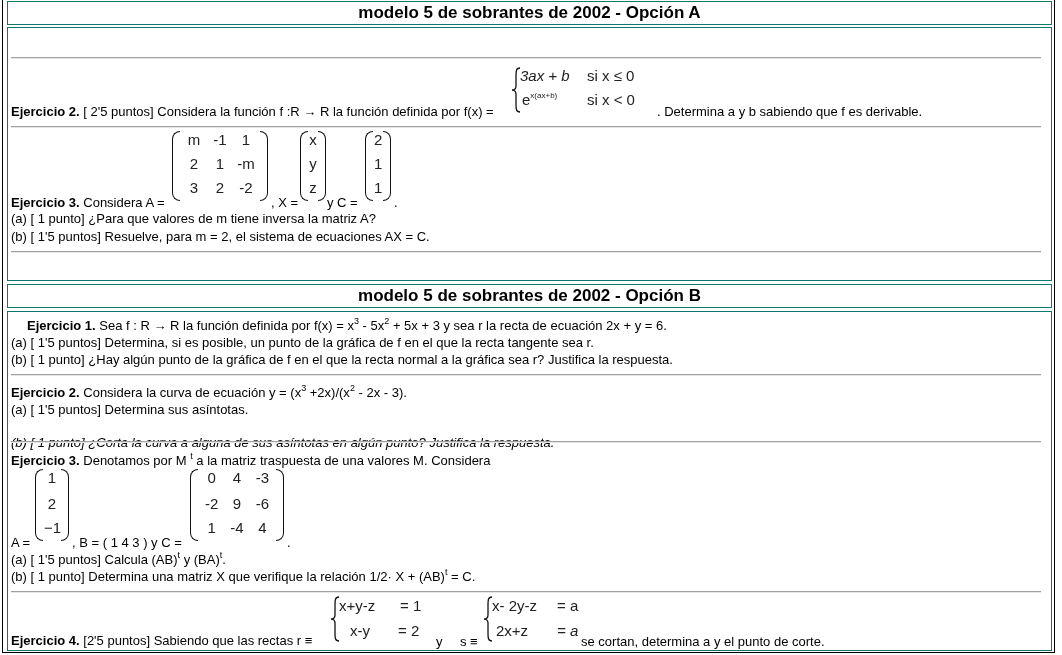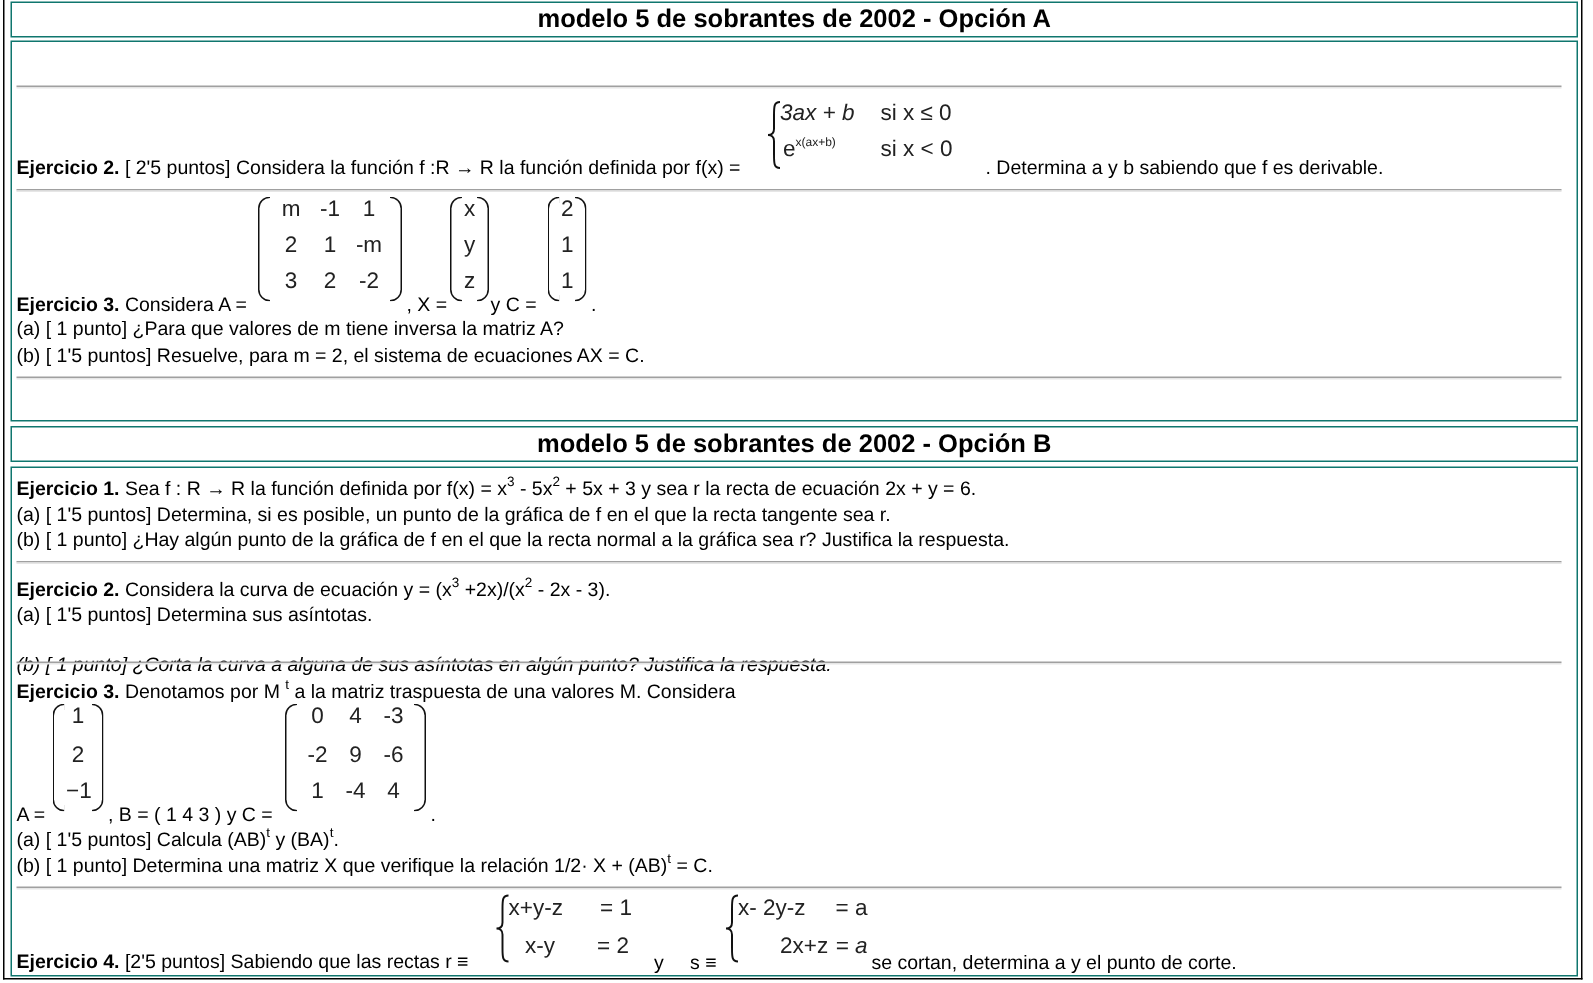--- a/index.html
+++ b/index.html
@@ -111,21 +111,21 @@
 
   </div>
 
   <div class="cell title-cell" style="top:284px;height:24px;">
     <span>modelo 5 de sobrantes de 2002 - Opción B</span>
   </div>
 
   <div class="cell" style="top:311px;height:340px;">
 
     <div>
-      <div class="line" style="top:6px;">
+      <div class="line" style="top:6px;margin-left:16px;">
         <span class="b">Ejercicio 1.</span><span> Sea f : R → R la función definida por f(x) = x</span><sup>3</sup><span> - 5x</span><sup>2</sup><span> + 5x + 3 y sea r la recta de ecuación 2x + y = 6.</span>
       </div>
       <div class="line" style="top:23px;">(a) [ 1'5 puntos] Determina, si es posible, un punto de la gráfica de f en el que la recta tangente sea r.</div>
       <div class="line" style="top:40px;">(b) [ 1 punto] ¿Hay algún punto de la gráfica de f en el que la recta normal a la gráfica sea r? Justifica la respuesta.</div>
     </div>
     <div class="hr" style="top:62px;"></div>
 
     <div>
       <div class="line" style="top:73px;">
         <span class="b">Ejercicio 2.</span><span>  Considera la curva de ecuación y = (x</span><sup>3</sup><span> +2x)/(x</span><sup>2</sup><span> - 2x - 3).</span>
@@ -194,18 +194,18 @@
       <div class="sys" style="left:392px;top:285px;">= 1</div>
       <div class="sys" style="left:342px;top:310px;">x-y</div>
       <div class="sys" style="left:390px;top:310px;">= 2</div>
       <div class="line" style="top:322px;left:428px;">y</div>
       <div class="line" style="top:322px;left:452px;">s ≡</div>
       <svg class="cbrace" style="left:475px;top:284px;width:10px;height:46px;" viewBox="0 0 10 46">
         <path d="M9 1 C5 1 5 4 5 10 L5 19 C5 22 3 23 1 23 C3 23 5 24 5 27 L5 36 C5 42 5 45 9 45" fill="none" stroke="#111" stroke-width="1.3"></path>
       </svg>
       <div class="sys" style="left:484px;top:285px;">x- 2y-z</div>
       <div class="sys" style="left:549px;top:285px;">= a</div>
-      <div class="sys" style="left:488px;top:310px;margin-left:24px;">2x+z</div>
+      <div class="sys" style="left:488px;top:310px;">2x+z</div>
       <div class="sys" style="left:549px;top:310px;font-style:italic;">= a</div>
       <div class="line" style="top:322px;left:573px;">se cortan, determina a y el punto de corte.</div>
     </div>
   </div>
 </div>
 
 </body></html>

